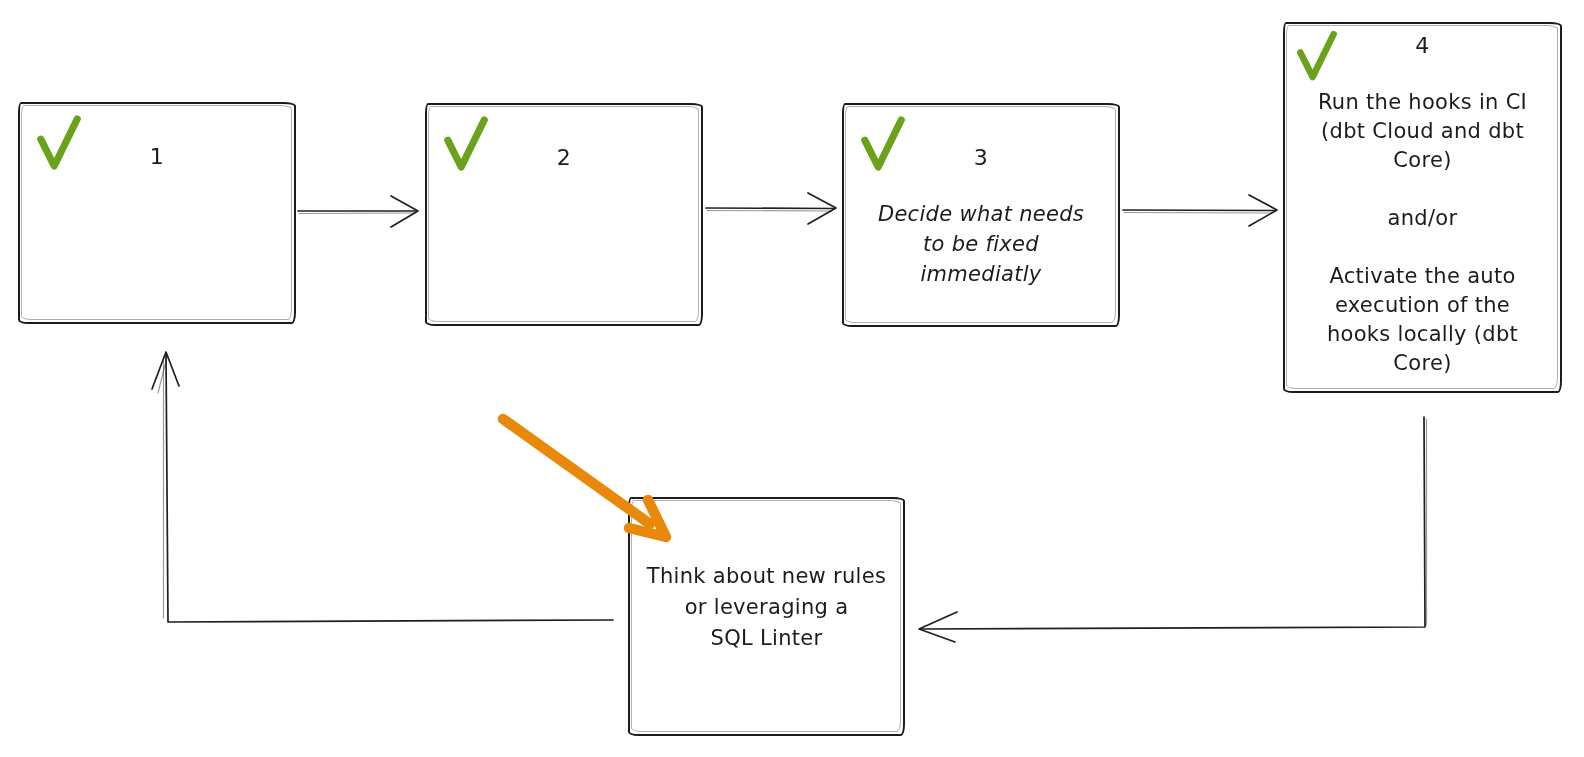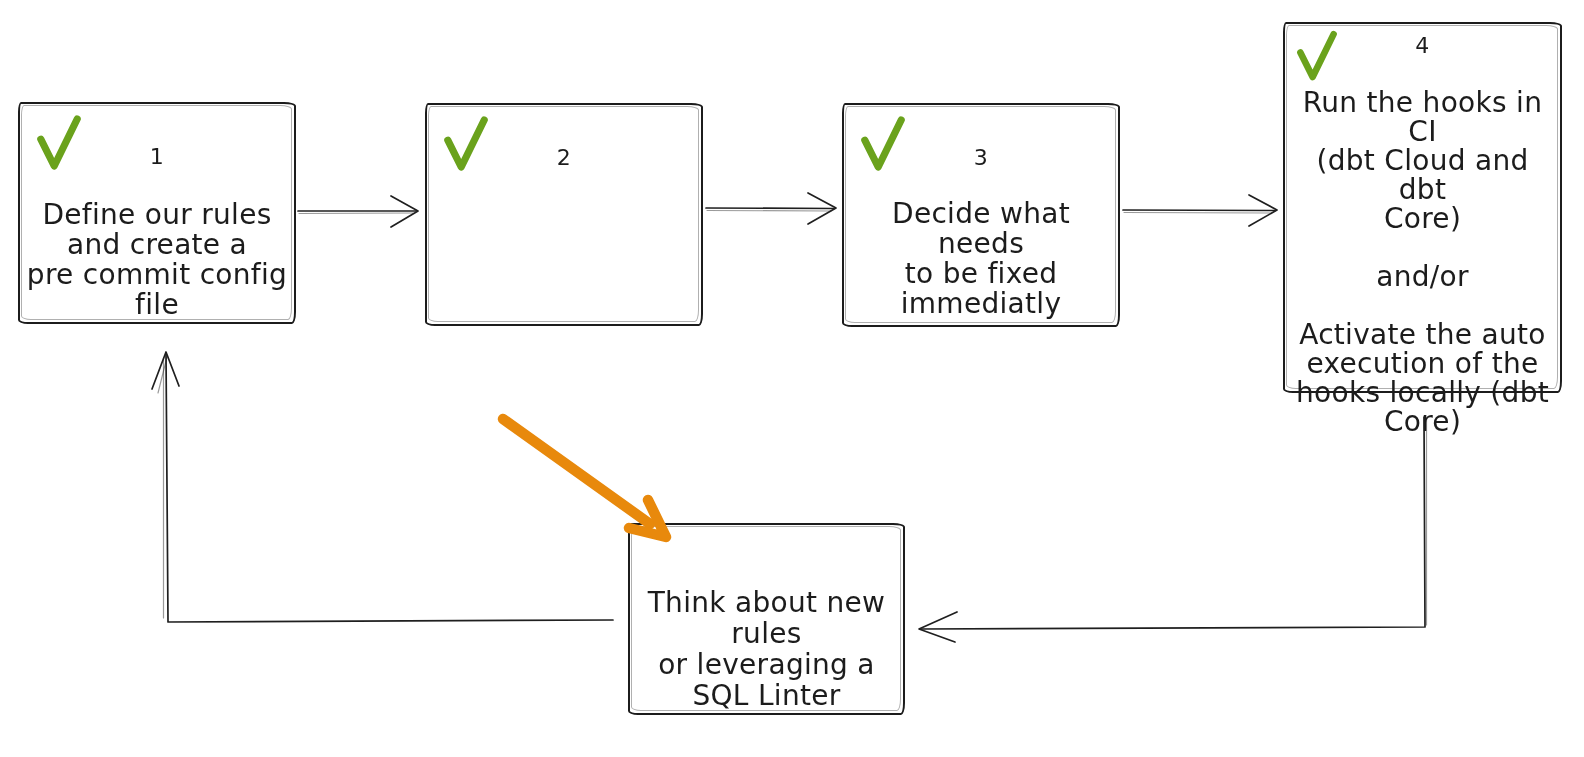--- a/index.html
+++ b/index.html
@@ -29,21 +29,21 @@
     position: absolute;
     inset: 1px 2px 2px 1px;
     border: 1px solid rgba(28,28,28,0.35);
     border-radius: inherit;
     pointer-events: none;
   }
   #node-1 { left: 18px;   top: 102px; width: 278px; height: 222px; }
   #node-2 { left: 425px;  top: 103px; width: 278px; height: 223px; }
   #node-3 { left: 842px;  top: 103px; width: 278px; height: 224px; }
   #node-4 { left: 1283px; top: 22px;  width: 279px; height: 371px; }
-  #node-5 { left: 628px;  top: 523px; width: 277px; height: 192px; }
+  #node-5 { left: 628px;  top: 497px; width: 277px; height: 239px; }
 
   .check {
     position: absolute;
     left: 16px;
     top: 10px;
     width: 46px;
     height: 58px;
   }
   #node-4 .check { left: 11px; top: 5px; width: 42px; height: 54px; }
 
@@ -55,28 +55,28 @@
     font-size: 22px;
     font-weight: 500;
     letter-spacing: 0.5px;
   }
   #node-4 .num { top: 9px; }
 
   .node-text {
     position: absolute;
     left: 4px; right: 4px;
     text-align: center;
-    font-size: 28px;
+    font-size: 21px;
     line-height: 30px;
     letter-spacing: 0.3px;
     white-space: pre-line;
   }
   #node-1 .node-text { top: 96px; }
   #node-2 .node-text { top: 94px; }
-  #node-3 .node-text { top: 94px; }
+  #node-3 .node-text { top: 94px; font-style: italic; }
   #node-4 .node-text { top: 64px; line-height: 29px; }
   #node-5 .node-text { top: 62px; line-height: 31px; }
 
   #arrow-layer {
     position: absolute;
     left: 0; top: 0;
     width: 1584px;
     height: 757px;
     pointer-events: none;
   }
@@ -112,23 +112,20 @@
 </head>
 <body>
 
 <div id="canvas">
 
   <div class="node" id="node-1">
     <svg class="check" viewBox="0 0 48 60">
       <path class="checkstroke" d="M5 26 L19 54 L43 5"></path>
     </svg>
     <div class="num">1</div>
-    <div class="node-text">Define our rules
-and create a
-pre commit config file</div>
   </div>
 
   <div class="node" id="node-2">
     <svg class="check" viewBox="0 0 48 60">
       <path class="checkstroke" d="M5 26 L19 54 L43 5"></path>
     </svg>
     <div class="num">2</div>
   </div>
 
   <div class="node" id="node-3">

